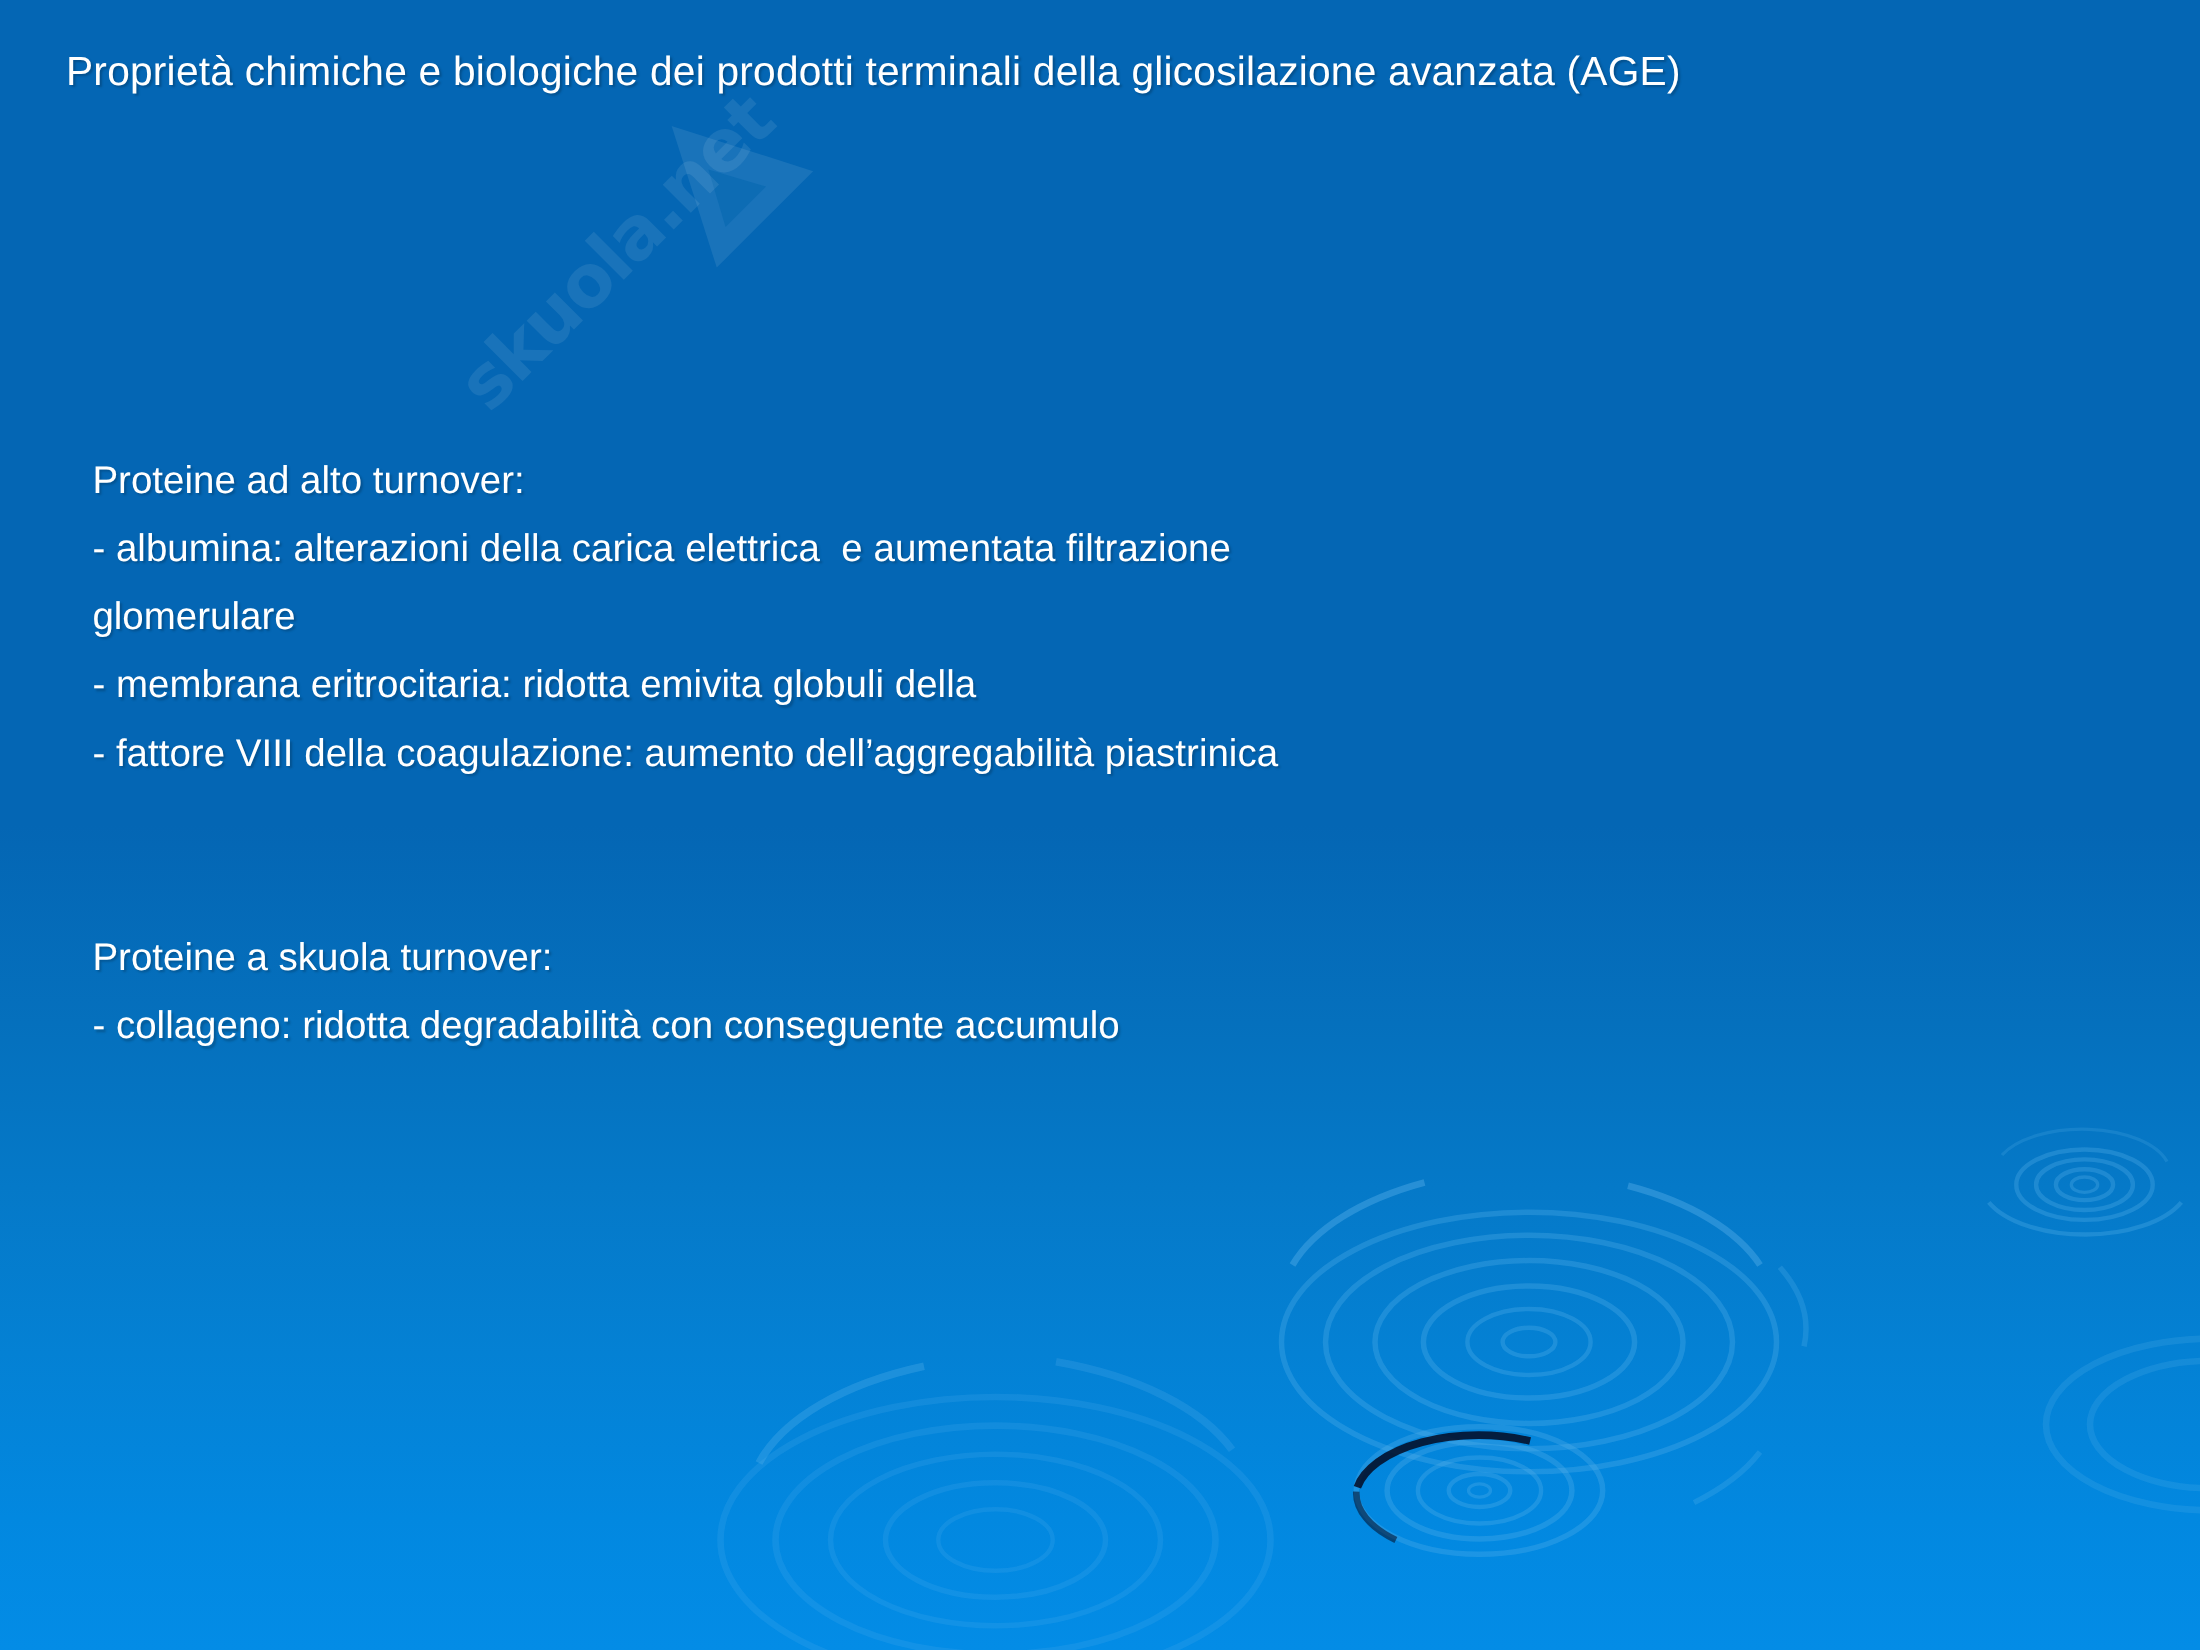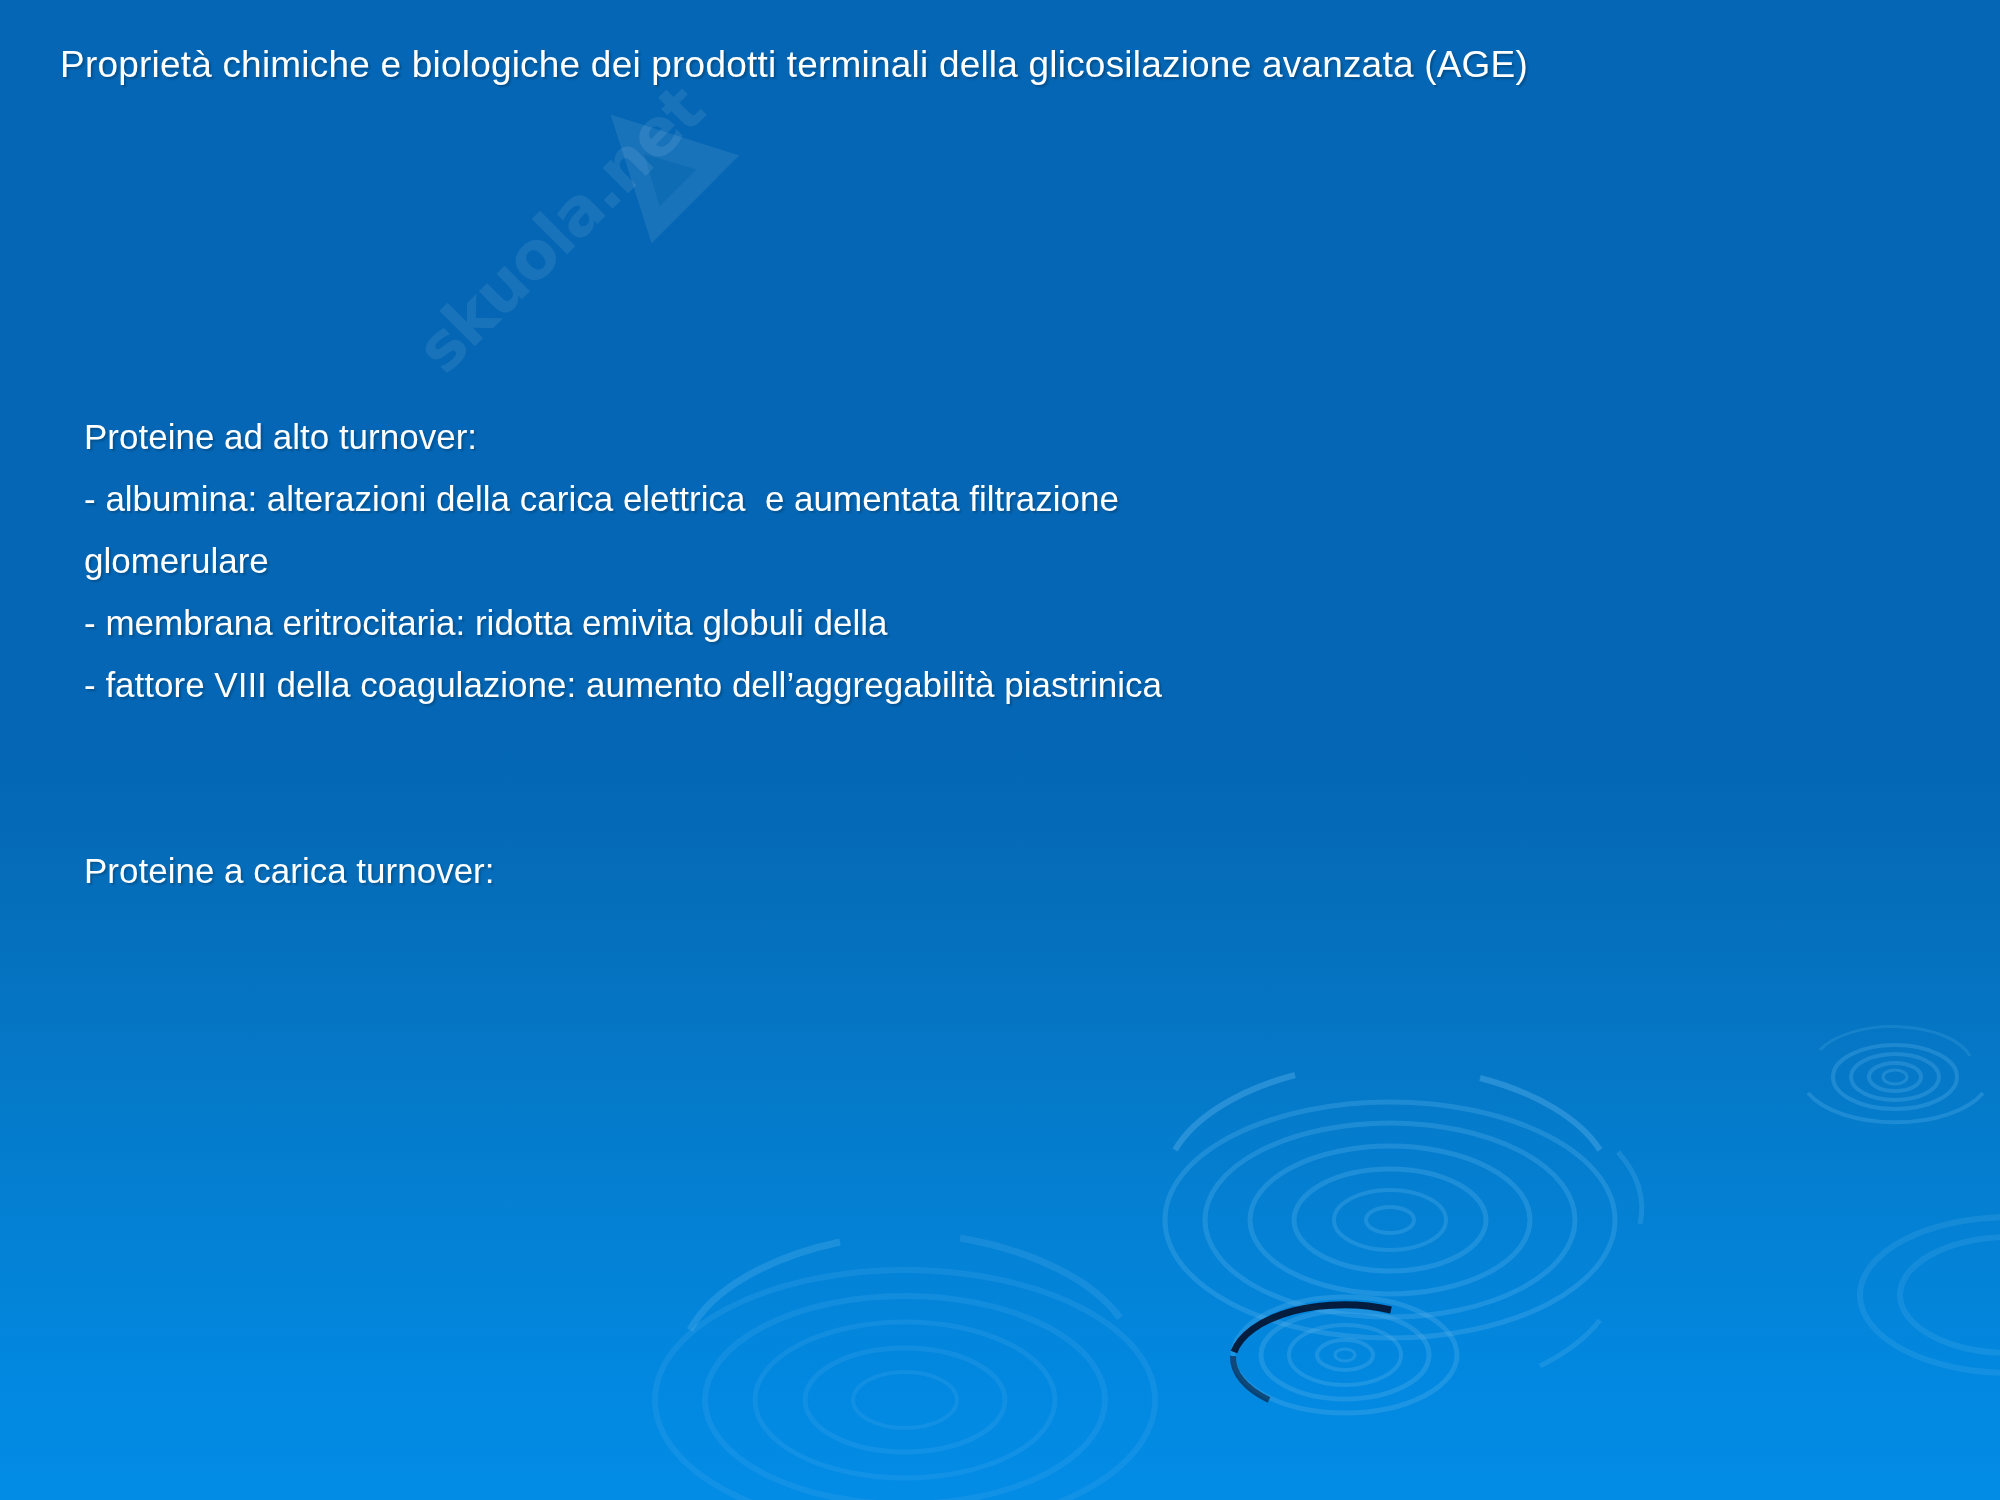--- a/index.html
+++ b/index.html
@@ -197,18 +197,19 @@
       <div class="line">Proteine ad alto turnover:</div>
       <div class="line">- albumina: alterazioni della carica elettrica  e aumentata filtrazione</div>
       <div class="line">glomerulare</div>
       <div class="line">- membrana eritrocitaria: ridotta emivita globuli della</div>
       <div class="line">- fattore VIII della coagulazione: aumento dell’aggregabilità piastrinica</div>
     </div>
 
     <div class="para-gap"></div>
 
     <div>
-      <div class="line">Proteine a carica turnover:</div>
+      <div class="line">Proteine a skuola turnover:</div>
+      <div class="line">- collageno: ridotta degradabilità con conseguente accumulo</div>
     </div>
 
   </div>
 
 </div>
 
 </body></html>

